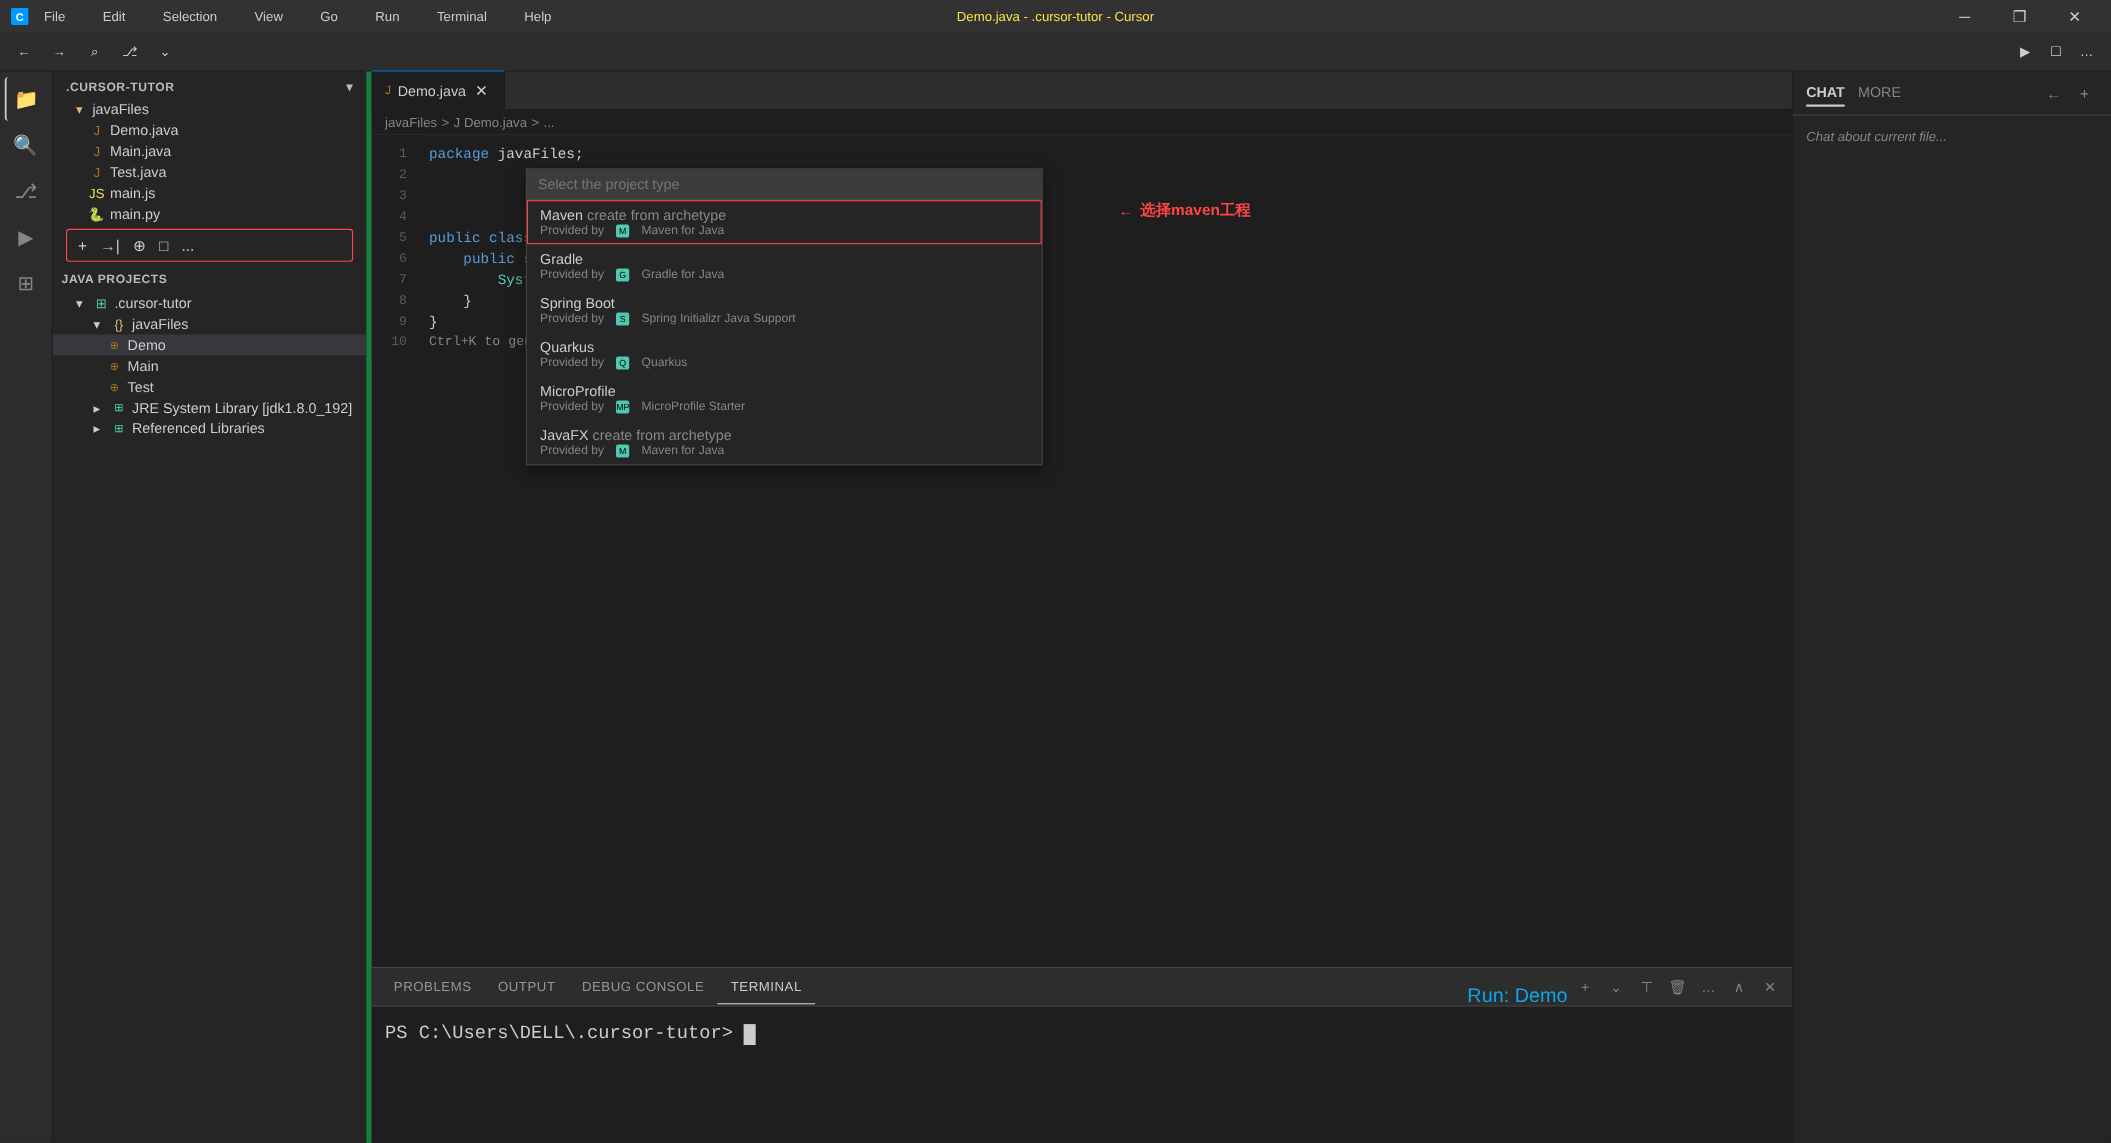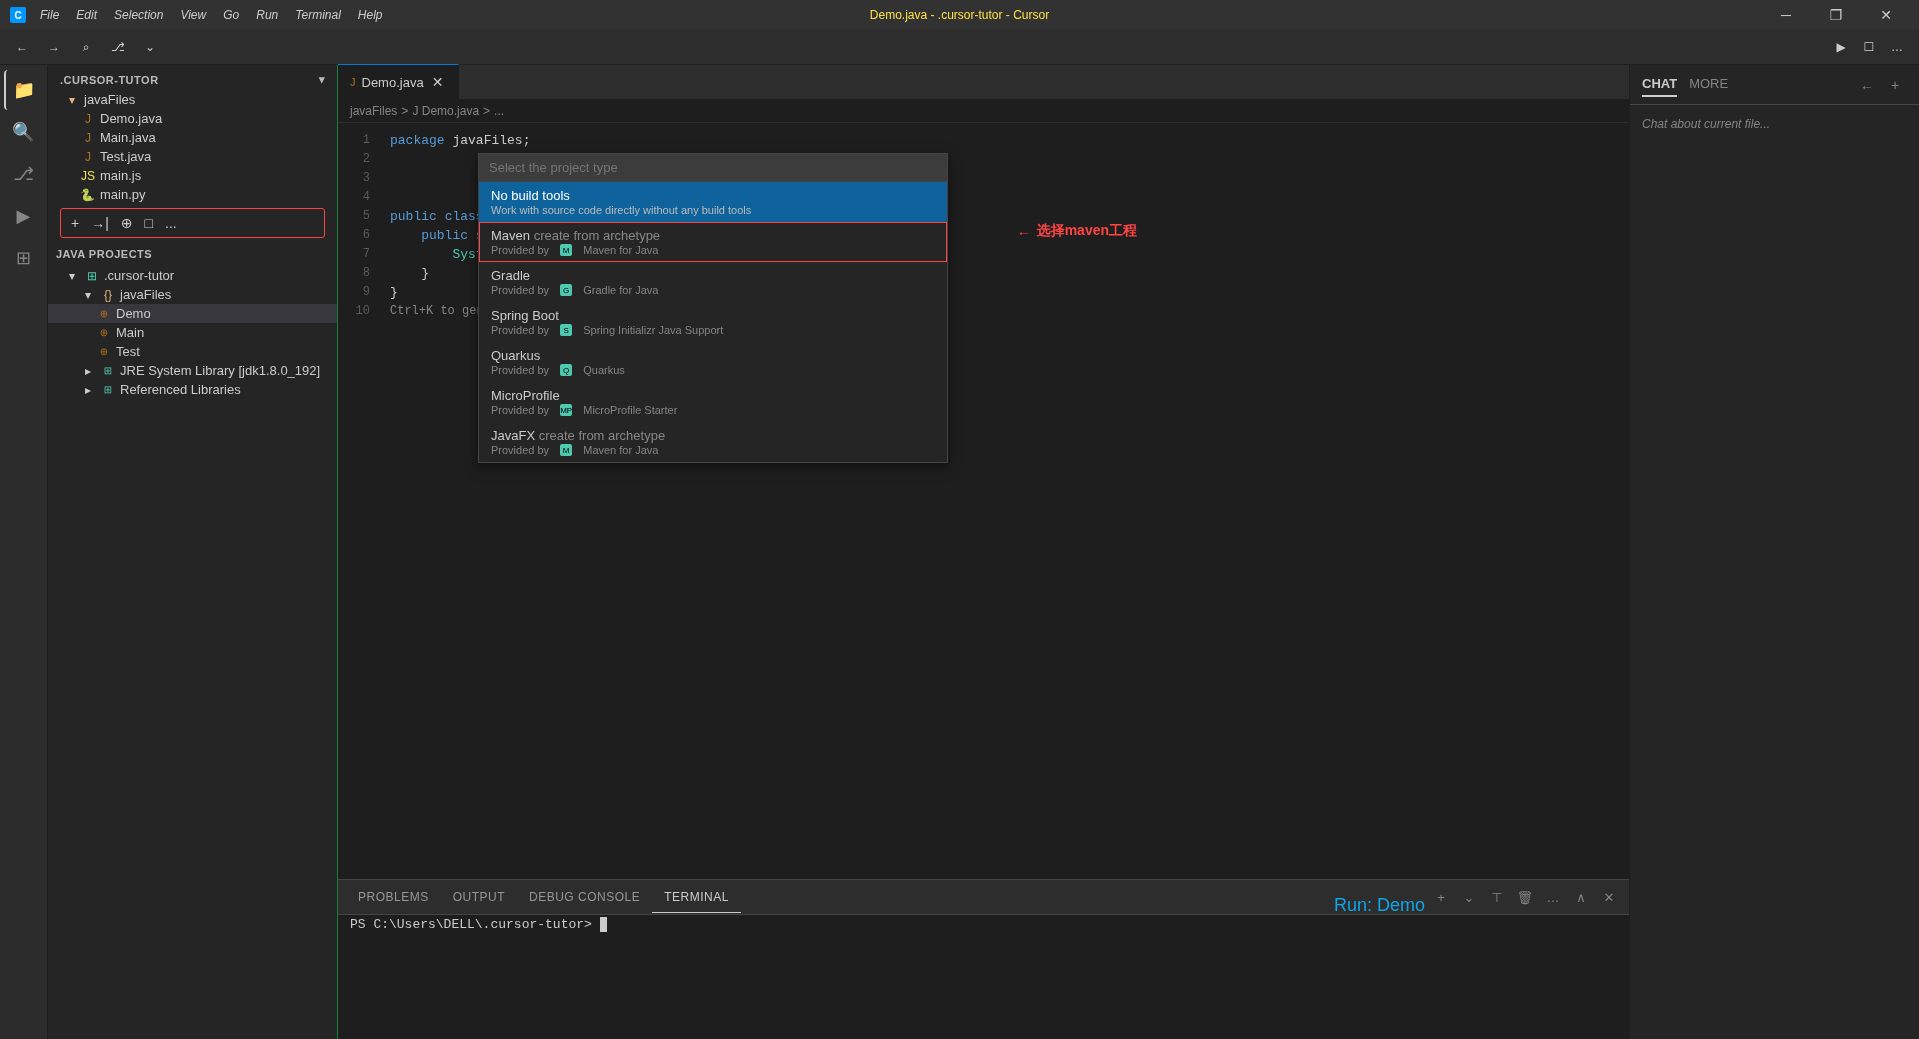--- a/index.html
+++ b/index.html
@@ -24,22 +24,21 @@
       position: relative;
     }
     .title-bar-left {
       display: flex;
       align-items: center;
       gap: 6px;
     }
     .title-bar-menus {
       display: flex;
       align-items: flex-start;
-      gap: 1px;
-      font-style: italic;
+      gap: 18px;
     }
     .title-bar-menu-item {
       padding: 2px 8px;
       font-size: 12px;
       color: #cccccc;
       cursor: pointer;
     }
     .title-bar-title {
       position: absolute;
       left: 50%;
@@ -122,21 +121,21 @@
       color: #858585;
     }
     .activity-icon.active { color: #cccccc; border-left: 2px solid #cccccc; }
 
     
     .sidebar {
       width: 290px;
       background: #252526;
       display: flex;
       flex-direction: column;
-      border-right: 1px solid #15803d;
+      border-right: 5px solid #15803d;
       overflow: hidden;
     }
 
     .sidebar-section {
       padding: 0;
     }
 
     .sidebar-header {
       font-size: 11px;
       font-weight: bold;
@@ -438,23 +437,23 @@
       align-items: center;
       justify-content: center;
       cursor: pointer;
       border-radius: 3px;
       font-size: 13px;
       color: #858585;
     }
 
     .panel-content {
       flex: 1;
-      padding: 2px 12px;
+      padding: 16px 12px;
       font-family: 'Consolas', 'Courier New', monospace;
-      font-size: 13px;
+      font-size: 17px;
       color: #cccccc;
     }
 
     .run-label {
       font-size: 18px;
       color: #0ea5e9;
       margin-top: 16px;
     }
 
     
@@ -728,24 +727,20 @@
             <span class="ctrl-hint">Ctrl+K to generate, Ctrl+I</span>
           </div>
         </div>
       </div>
 
       <div class="dropdown-overlay">
         <div class="dropdown-search">
           <input type="text" style="width: 100%; background: transparent; border: none; outline: none; color: rgb(204, 204, 204); font-size: 13px;" placeholder="Select the project type">
         </div>
 
-        <div class="dropdown-item selected">
-          <div class="dropdown-item-title">No build tools</div>
-          <div class="dropdown-item-subtitle">Work with source code directly without any build tools</div>
-        </div>
 
         <div class="dropdown-item" style="position:relative;">
           <div class="dropdown-item-title">
             <span>Maven</span>&nbsp;<span style="color:#888;">create from archetype</span>
           </div>
           <div class="dropdown-item-subtitle">
             <span>Provided by</span>&nbsp;
             <span class="dropdown-provider-icon">M</span>&nbsp;
             <span>Maven for Java</span>
           </div>

